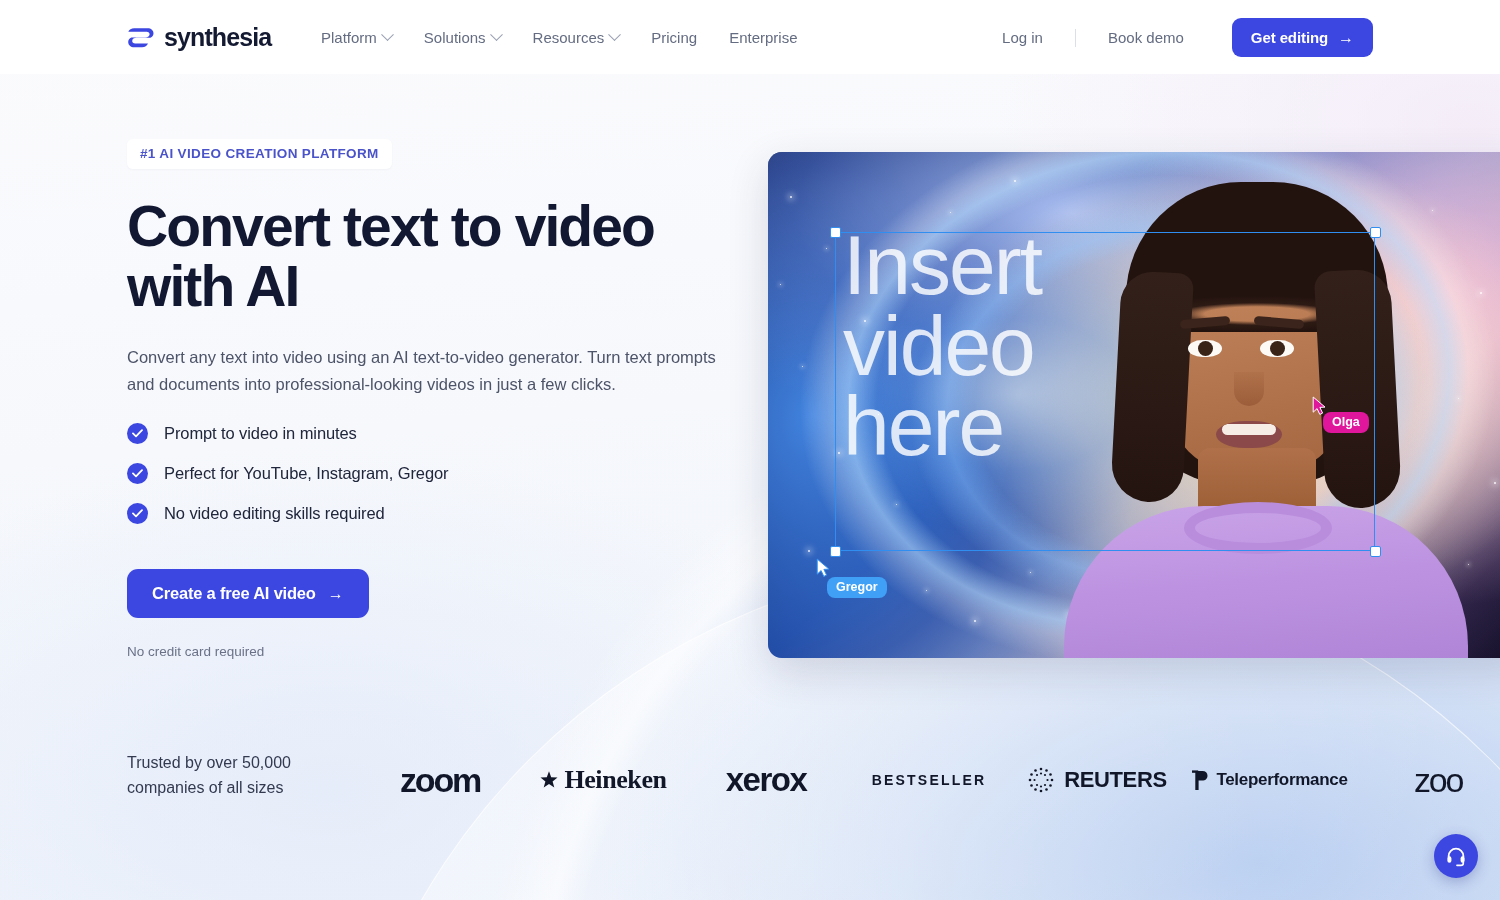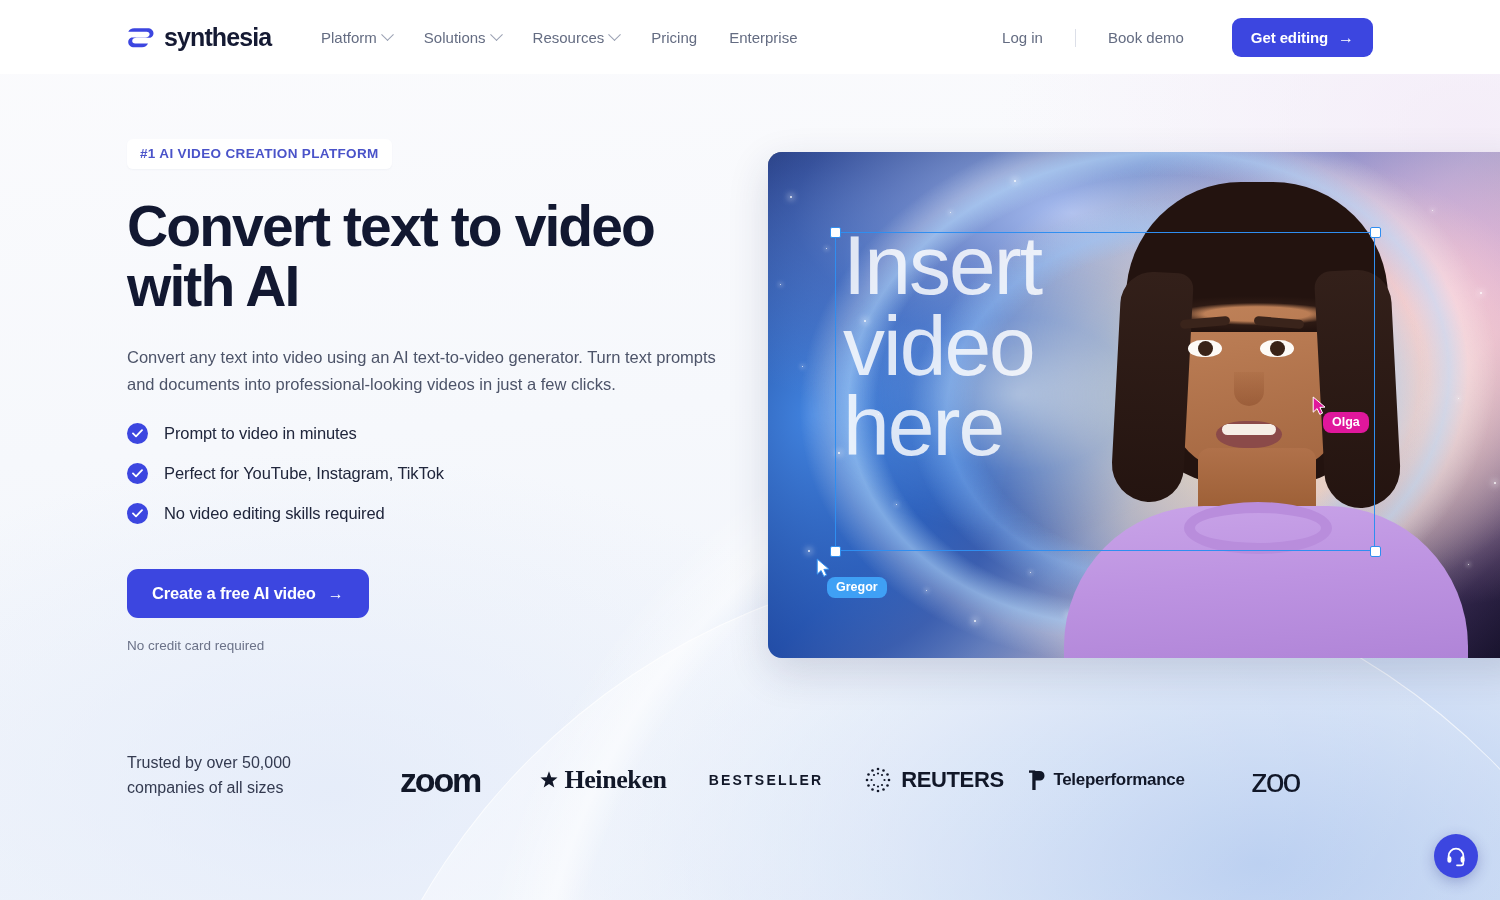--- a/index.html
+++ b/index.html
@@ -118,21 +118,21 @@
   .bullet-label{ font-size:16.5px; color:#20263c; letter-spacing:-.1px; }
 
   .hero-cta{
     margin-top:26px;
     background:#3c46e0; color:#fff; border:none; border-radius:11px;
     height:49px; padding:0 25px;
     font-size:16.5px; font-weight:700; font-family:inherit;
     display:inline-flex; align-items:center; gap:12px; cursor:pointer;
     letter-spacing:-.2px;
   }
-  .nocard{ margin-top:20px; font-size:13.5px; color:#6b7288; }
+  .nocard{ margin-top:26px; font-size:13.5px; color:#6b7288; }
 
   
   .hero-video{
     position:absolute; left:768px; top:152px;
     width:760px; height:506px;
     border-radius:14px 0 0 14px;
     overflow:hidden; z-index:12;
     box-shadow:0 14px 40px rgba(35,45,90,.16);
   }
   .vid-bg{
@@ -348,21 +348,21 @@
           </svg>
       </span>
       <span class="bullet-label">Prompt to video in minutes</span>
     </li>
     <li class="bullet">
       <span class="tick">
         <svg width="11" height="9" viewBox="0 0 11 9">
             <path d="M1 4.4 4 7.3 10 1.2" stroke="#fff" stroke-width="1.8" fill="none" stroke-linecap="round" stroke-linejoin="round"></path>
           </svg>
       </span>
-      <span class="bullet-label">Perfect for YouTube, Instagram, TikTok</span>
+      <span class="bullet-label">Perfect for YouTube, Instagram, Gregor</span>
     </li>
     <li class="bullet">
       <span class="tick">
         <svg width="11" height="9" viewBox="0 0 11 9">
             <path d="M1 4.4 4 7.3 10 1.2" stroke="#fff" stroke-width="1.8" fill="none" stroke-linecap="round" stroke-linejoin="round"></path>
           </svg>
       </span>
       <span class="bullet-label">No video editing skills required</span>
     </li>
   </ul>
@@ -458,20 +458,21 @@
 </div>
 
 <div class="logos">
   <div class="logo-slot lg-zoom">zoom</div>
   <div class="logo-slot lg-heineken">
     <svg width="20" height="20" viewBox="0 0 20 20">
         <path d="M10 1.3 12.2 7.2 18.5 7.5 13.6 11.4 15.3 17.5 10 13.9 4.7 17.5 6.4 11.4 1.5 7.5 7.8 7.2z" fill="#111728"></path>
       </svg>
     <span>Heineken</span>
   </div>
+  <div class="logo-slot lg-xerox">xerox</div>
   <div class="logo-slot lg-bestseller">BESTSELLER</div>
   <div class="logo-slot lg-reuters">
     <svg width="28" height="28" viewBox="0 0 28 28">
       <g fill="#111728">
         <circle cx="14" cy="3" r="1.3"></circle>
           <circle cx="19.5" cy="4.5" r="1.3"></circle>
           <circle cx="23.5" cy="8.5" r="1.3"></circle>
           <circle cx="25" cy="14" r="1.3"></circle>
           <circle cx="23.5" cy="19.5" r="1.3"></circle>
           <circle cx="19.5" cy="23.5" r="1.3"></circle>

